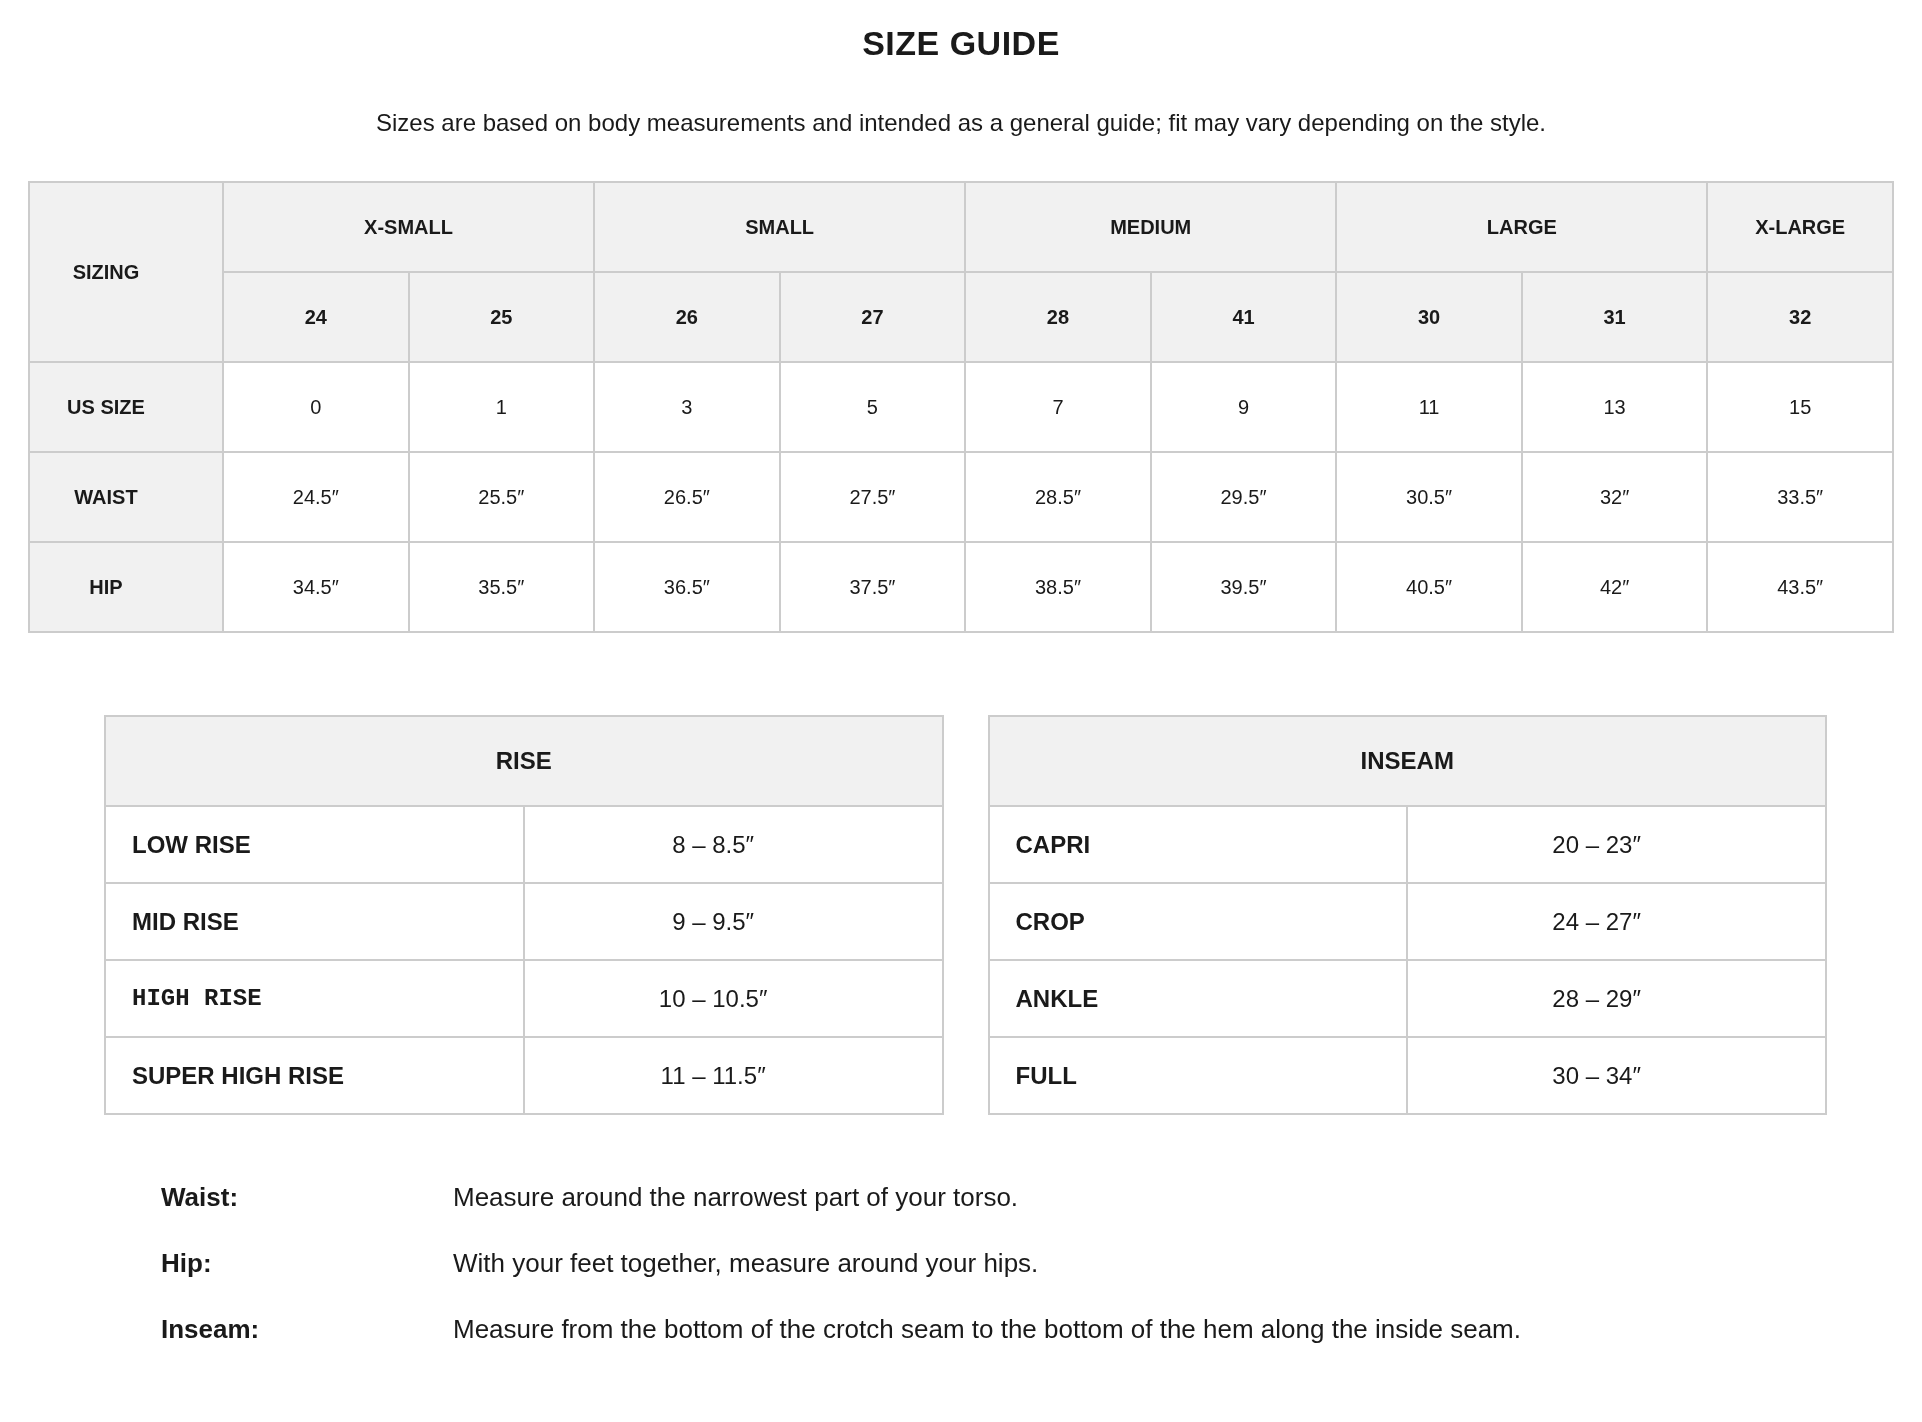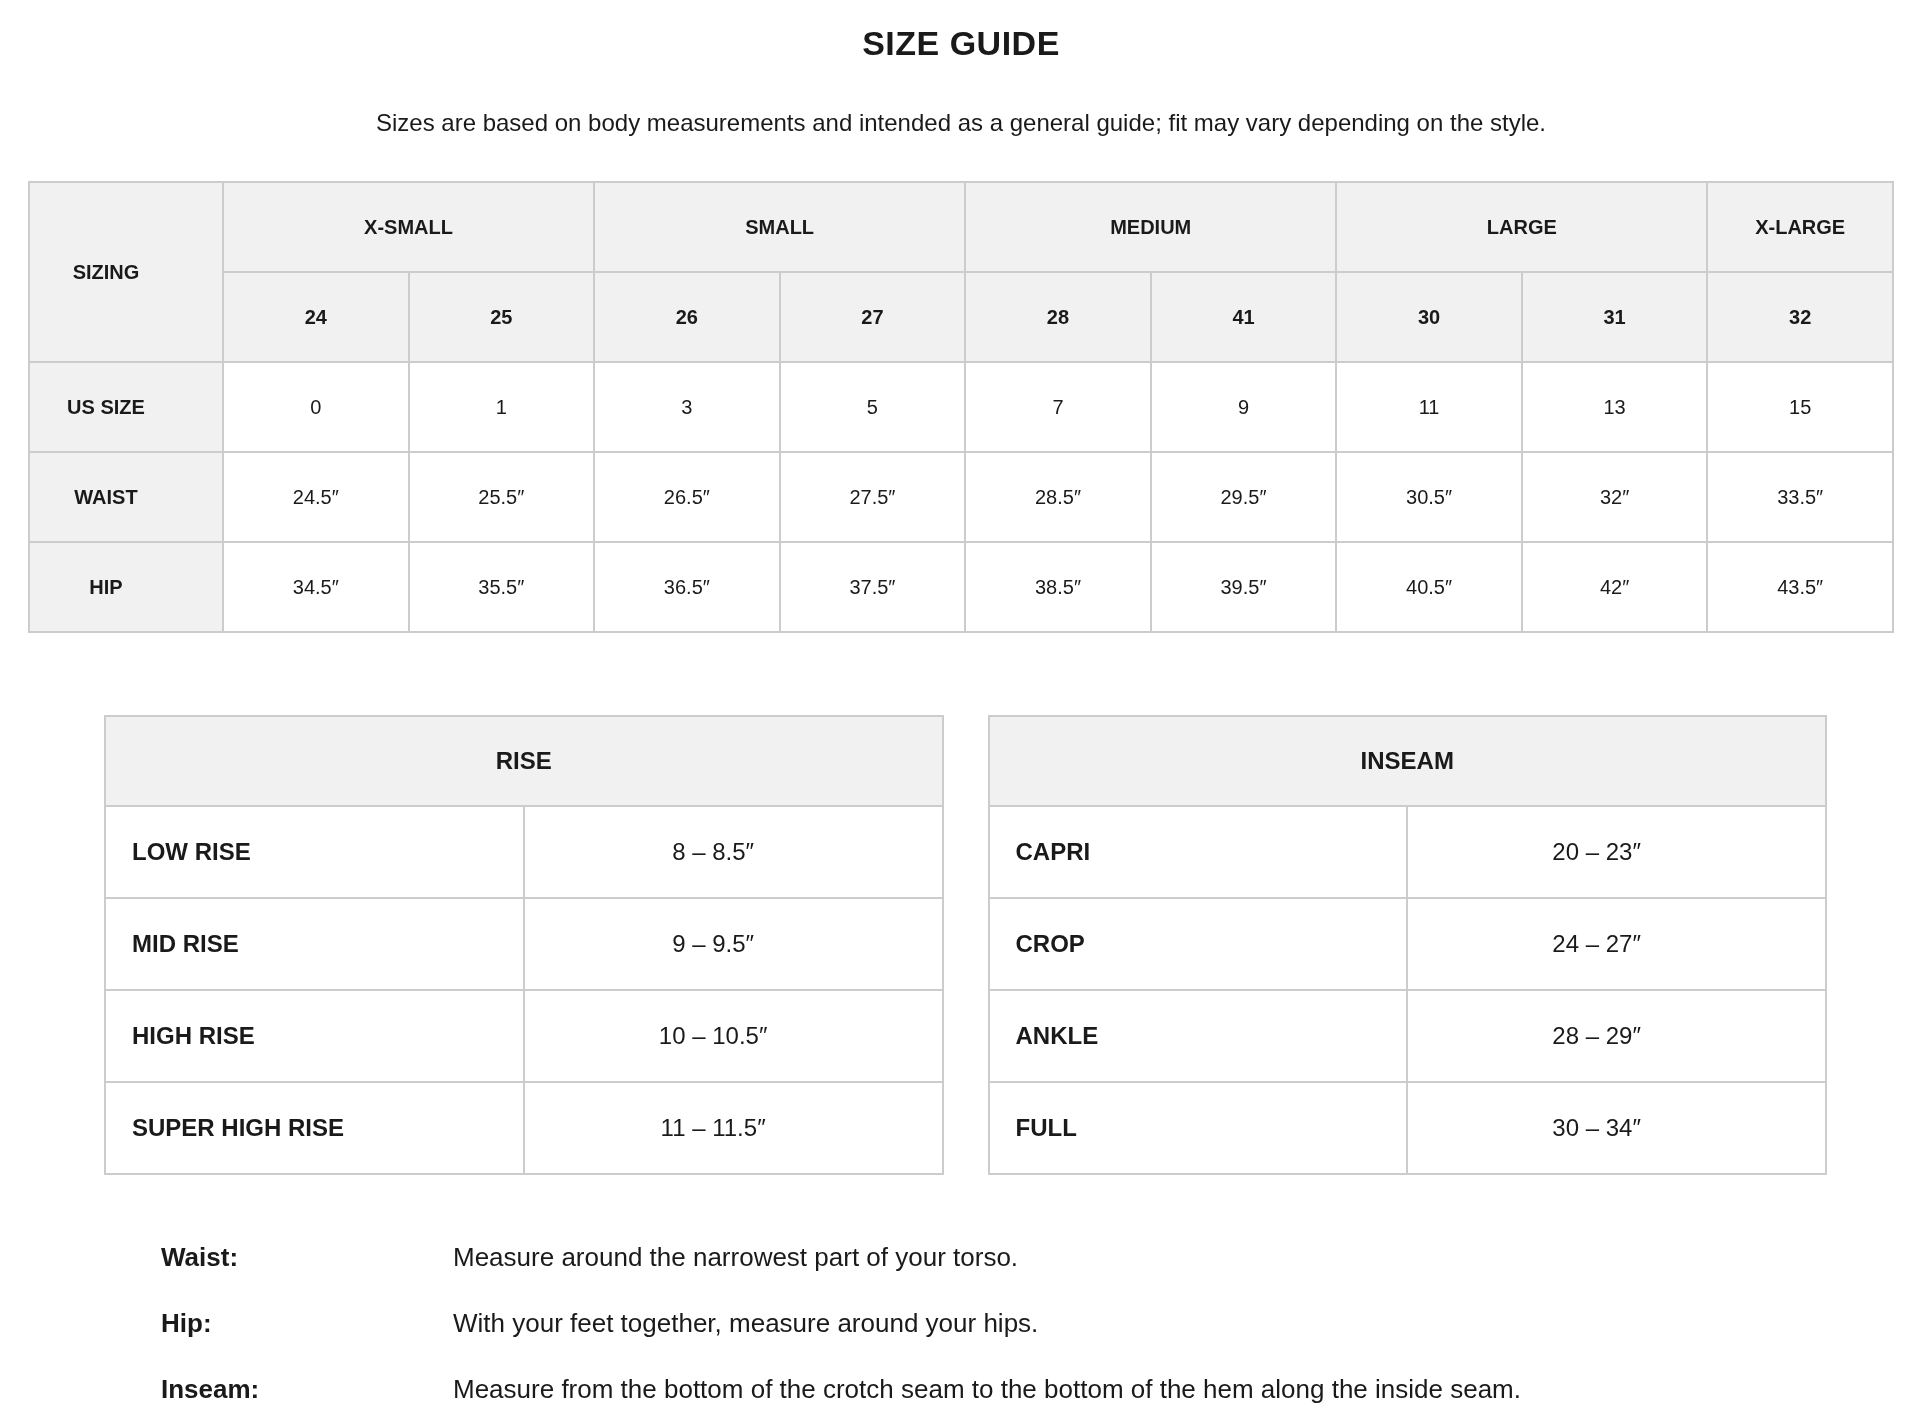--- a/index.html
+++ b/index.html
@@ -63,21 +63,21 @@
     flex: 1 1 0;
     table-layout: fixed;
     width: 100%;
   }
   .sub-table th, .sub-table td {
     border: 2px solid #cccccc;
     font-size: 24px;
     vertical-align: middle;
     padding: 0;
   }
-  .sub-table tr { height: 92px; }
+  .sub-table tr { height: 77px; }
   .sub-table tr.sub-title-row { height: 90px; }
   .sub-title-cell {
     background: #f1f1f1;
     text-align: center;
     font-weight: bold;
   }
   .sub-label-cell {
     background: #ffffff;
     text-align: left;
     font-weight: bold;
@@ -183,21 +183,21 @@
         </tr>
         <tr>
           <th class="sub-label-cell" style="width: 50%;">LOW RISE</th>
           <td class="sub-value-cell">8 – 8.5″</td>
         </tr>
         <tr>
           <th class="sub-label-cell" style="width: 50%;">MID RISE</th>
           <td class="sub-value-cell">9 – 9.5″</td>
         </tr>
         <tr>
-          <th class="sub-label-cell" style="width: 50%;">HIGH RISE</th>
+          <th class="sub-label-cell" style="width: 50%; font-family: Liberation Mono, monospace;">HIGH RISE</th>
           <td class="sub-value-cell">10 – 10.5″</td>
         </tr>
         <tr>
           <th class="sub-label-cell" style="width: 50%;">SUPER HIGH RISE</th>
           <td class="sub-value-cell">11 – 11.5″</td>
         </tr>
       </tbody>
   </table>
   <table class="sub-table">
     <tbody id="inseam-body">

